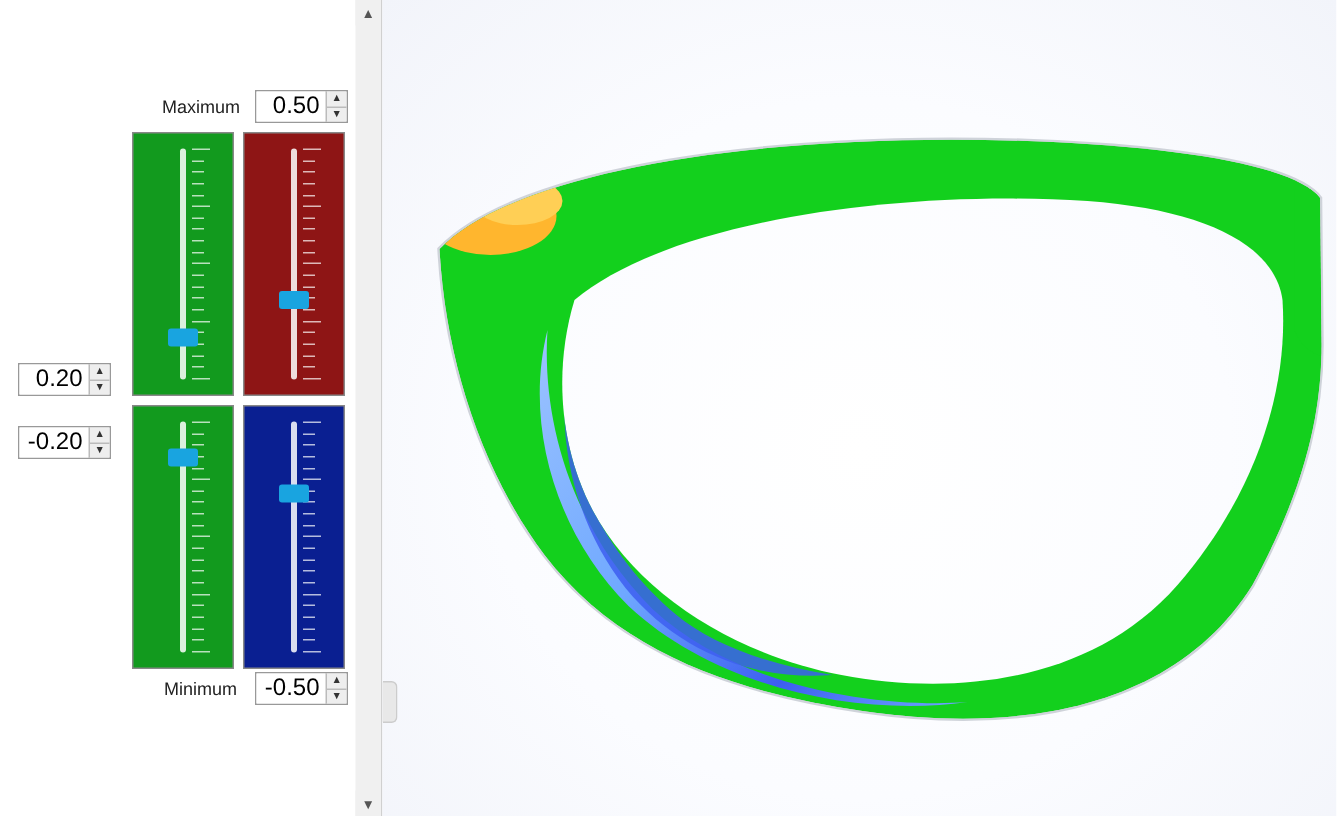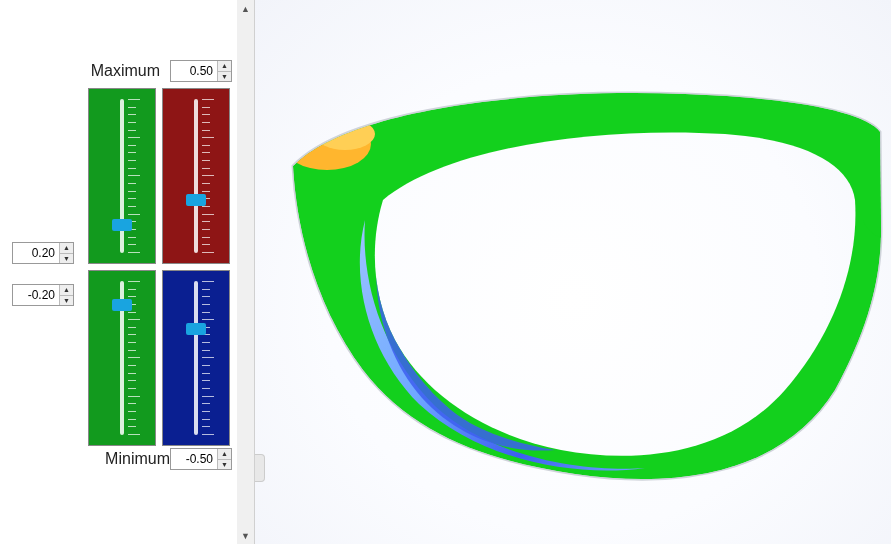--- a/index.html
+++ b/index.html
@@ -47,36 +47,36 @@
   .max-row {
     position: absolute;
     top: 60px; left: 0; width: 100%;
     display: flex; align-items: center; justify-content: flex-end;
     gap: 10px; padding-right: 6px;
   }
   .min-row {
     position: absolute;
     top: 448px; left: 0; width: 100%;
     display: flex; align-items: center; justify-content: flex-end;
-    gap: 0; padding-right: 6px;
-  }
-  .labeltxt { font-size: 16px; color: #222; }
+    gap: 12px; padding-right: 6px;
+  }
+  .labeltxt { font-size: 12px; color: #222; }
   .spin {
     display: inline-flex;
     border: 1px solid #999;
     height: 22px;
     background: #fff;
   }
   .spin input {
     border: none; outline: none;
     width: 46px;
     text-align: right;
     padding: 0 4px 0 2px;
     font-family: inherit;
-    font-size: 12px;
+    font-size: 16px;
     background: #fff;
   }
   .spin .btns {
     width: 14px;
     display: flex; flex-direction: column;
     border-left: 1px solid #bbb;
   }
   .spin .btns div {
     flex: 1;
     display: flex; align-items: center; justify-content: center;

